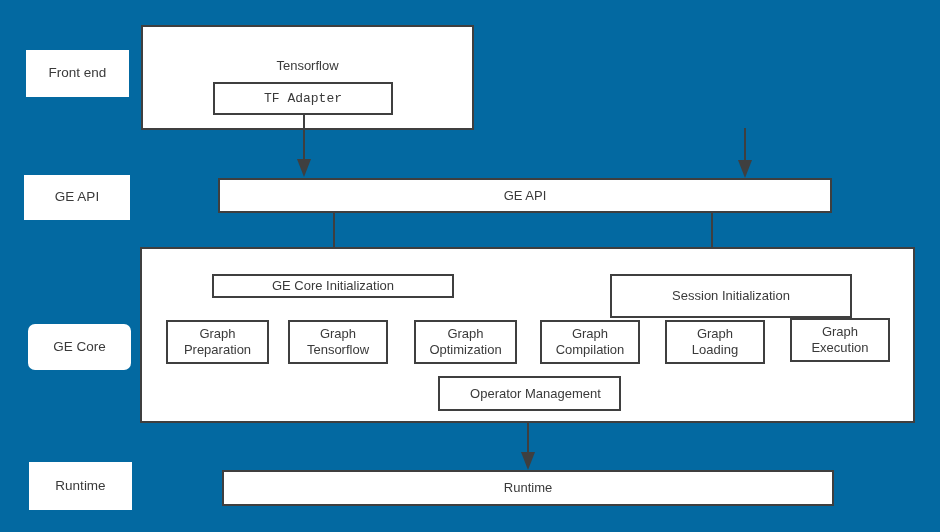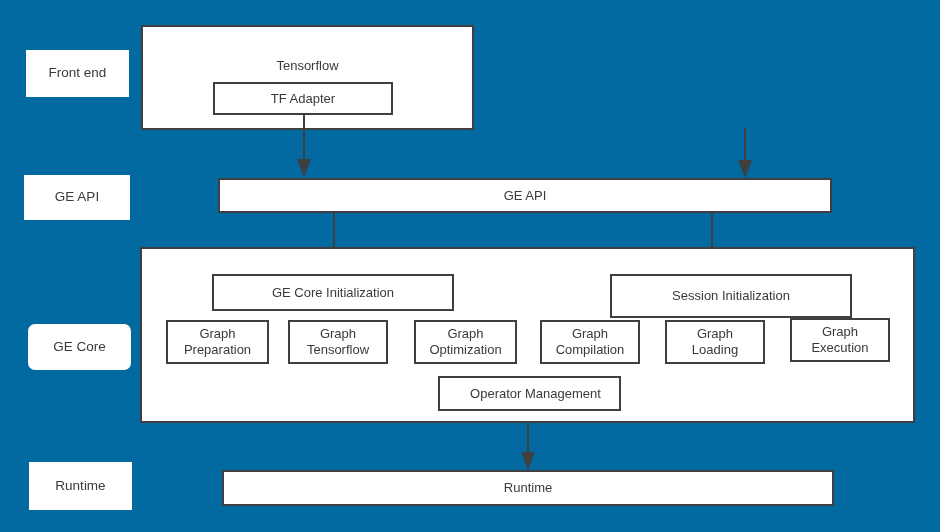--- a/index.html
+++ b/index.html
@@ -75,21 +75,21 @@
     <span>GE Core</span>
   </div>
 
   <div class="box label-chip" style="left:29px; top:462px; width:103px; height:48px;">
     <span>Runtime</span>
   </div>
 
   <div class="box container" style="left:141px; top:25px; width:333px; height:105px;">
     <div class="container-title" style="top:31px;">Tensorflow</div>
   </div>
-  <div class="box inner" style="left:213px; top:82px; width:180px; height:33px;">
+  <div class="box inner" style="left:213px; top:82px; width:180px; height:33px;font-family:Liberation Mono, monospace;">
     <span>TF Adapter</span>
   </div>
 
 
   <div class="arrow" style="left:292px; top:113px;">
     <svg width="24" height="66" viewBox="0 0 24 66">
       <line x1="12" y1="0" x2="12" y2="52" stroke="#3f3f3f" stroke-width="2"></line>
       <polygon points="12,64 5,46 19,46" fill="#3f3f3f"></polygon>
     </svg>
   </div>
@@ -114,21 +114,21 @@
 
   <div class="arrow" style="left:700px; top:212px;">
     <svg width="24" height="64" viewBox="0 0 24 64">
       <line x1="12" y1="0" x2="12" y2="50" stroke="#3f3f3f" stroke-width="2"></line>
       <polygon points="12,62 5,44 19,44" fill="#3f3f3f"></polygon>
     </svg>
   </div>
 
   <div class="box container" style="left:140px; top:247px; width:775px; height:176px;"></div>
 
-  <div class="box inner" style="left:212px; top:274px; width:242px; height:37px;">
+  <div class="box inner" style="left:212px; top:274px; width:242px; height:24px;">
     <span>GE Core Initialization</span>
   </div>
   <div class="box inner" style="left:610px; top:274px; width:242px; height:44px;">
     <span>Session Initialization</span>
   </div>
 
   <div class="box inner" style="left:166px; top:320px; width:103px; height:44px;">
     <span><span>Graph</span><br><span>Preparation</span></span>
   </div>
   <div class="box inner" style="left:288px; top:320px; width:100px; height:44px;">

